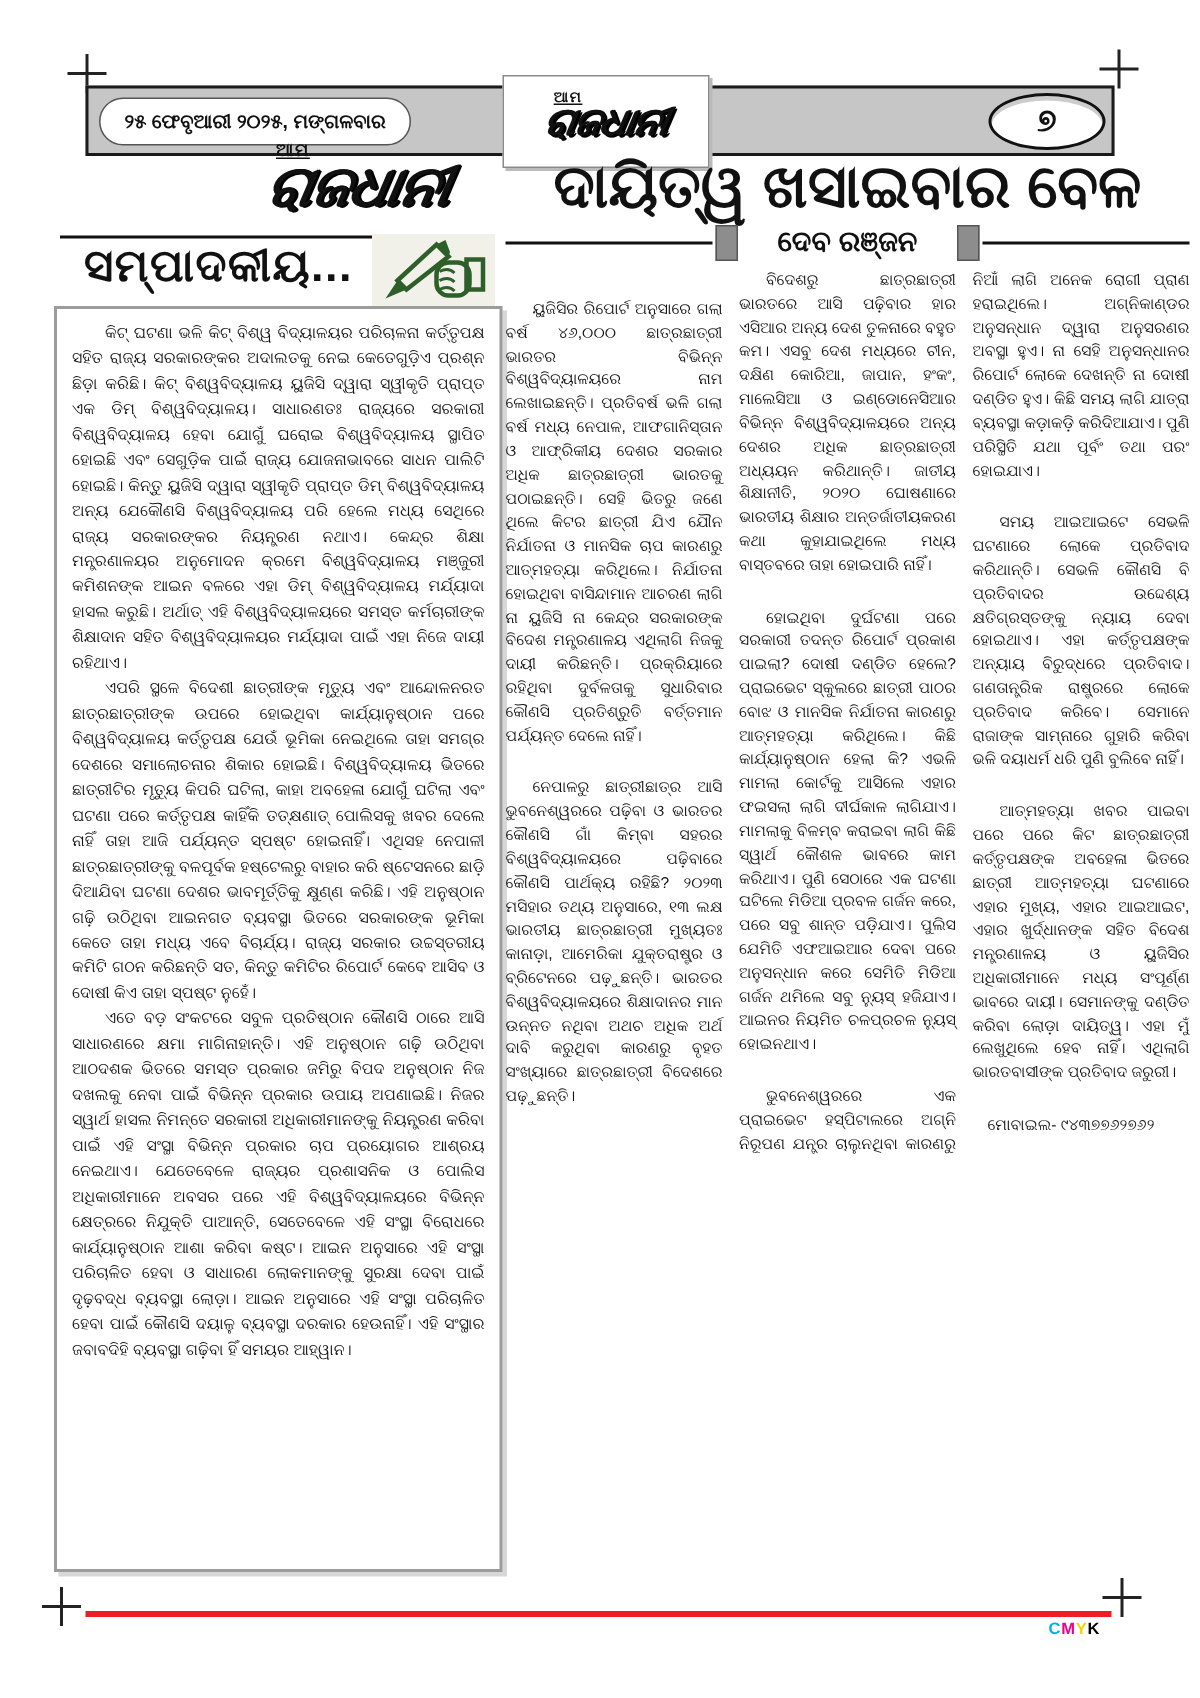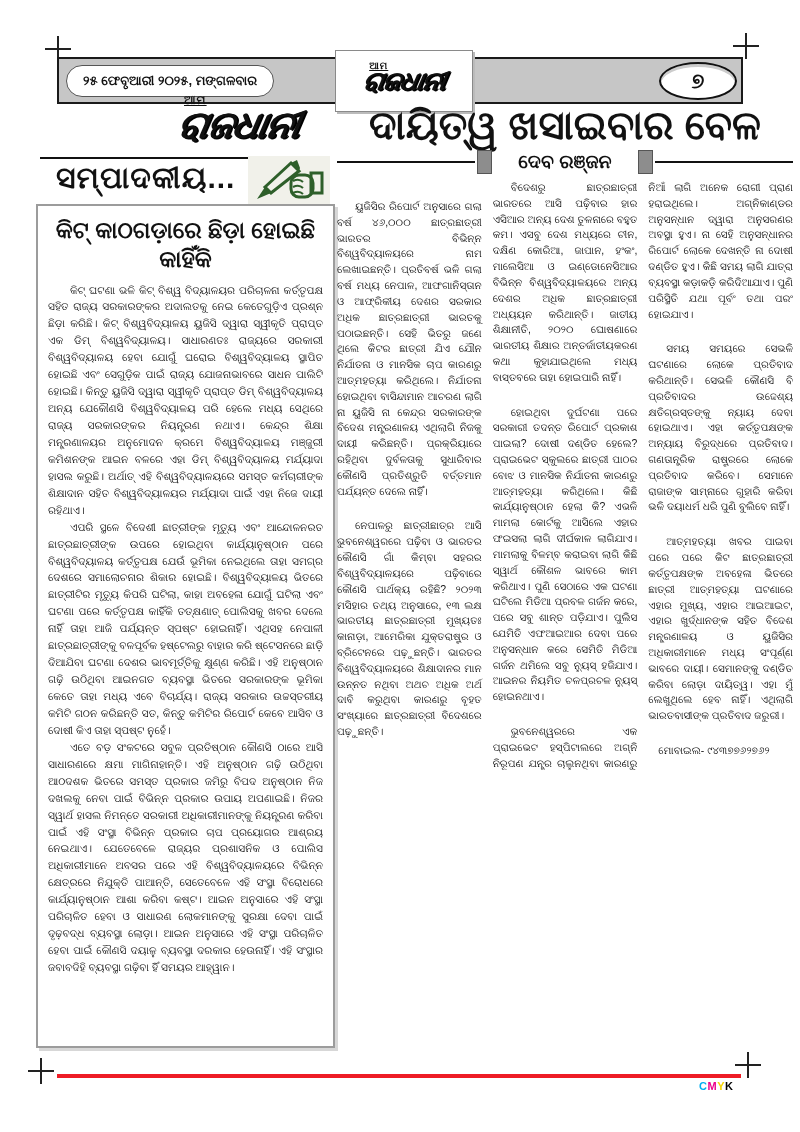--- a/index.html
+++ b/index.html
@@ -146,21 +146,20 @@
     <polygon points="4,40 12,28 18,34" fill="#2e5f2a"></polygon>
     <polygon points="12,28 38,4 46,12 18,34" fill="none" stroke="#2e5f2a" stroke-width="3"></polygon>
     <polygon points="38,4 44,1 47,9 46,12" fill="#2e5f2a"></polygon>
     <rect x="38" y="16" width="22" height="22" rx="8" fill="none" stroke="#2e5f2a" stroke-width="3"></rect>
     <path d="M40 22 q6 -3 10 1 M40 28 q6 -3 10 1 M40 34 q6 -3 10 1" fill="none" stroke="#2e5f2a" stroke-width="2"></path>
     <rect x="58" y="14" width="11" height="20" fill="none" stroke="#2e5f2a" stroke-width="3"></rect>
   </svg>
 </div>
 
 <div class="editorial-box">
-  <div class="editorial-headline">କିଟ୍ କାଠଗଡ଼ାରେ ଛିଡ଼ା ହୋଇଛି କାହିଁକି</div>
   <div class="editorial-body">
     <p>କିଟ୍ ଘଟଣା ଭଳି କିଟ୍ ବିଶ୍ୱ ବିଦ୍ୟାଳୟର ପରିଚାଳନା କର୍ତ୍ତୃପକ୍ଷ ସହିତ ରାଜ୍ୟ ସରକାରଙ୍କର ଅଦାଲତକୁ ନେଇ କେତେଗୁଡ଼ିଏ ପ୍ରଶ୍ନ ଛିଡ଼ା କରିଛି। କିଟ୍ ବିଶ୍ୱବିଦ୍ୟାଳୟ ୟୁଜିସି ଦ୍ୱାରା ସ୍ୱୀକୃତି ପ୍ରାପ୍ତ ଏକ ଡିମ୍ ବିଶ୍ୱବିଦ୍ୟାଳୟ। ସାଧାରଣତଃ ରାଜ୍ୟରେ ସରକାରୀ ବିଶ୍ୱବିଦ୍ୟାଳୟ ହେବା ଯୋଗୁଁ ଘରୋଇ ବିଶ୍ୱବିଦ୍ୟାଳୟ ସ୍ଥାପିତ ହୋଇଛି ଏବଂ ସେଗୁଡ଼ିକ ପାଇଁ ରାଜ୍ୟ ଯୋଜନାଭାବରେ ସାଧନ ପାଲିଟି ହୋଇଛି। କିନ୍ତୁ ୟୁଜିସି ଦ୍ୱାରା ସ୍ୱୀକୃତି ପ୍ରାପ୍ତ ଡିମ୍ ବିଶ୍ୱବିଦ୍ୟାଳୟ ଅନ୍ୟ ଯେକୌଣସି ବିଶ୍ୱବିଦ୍ୟାଳୟ ପରି ହେଲେ ମଧ୍ୟ ସେଥିରେ ରାଜ୍ୟ ସରକାରଙ୍କର ନିୟନ୍ତ୍ରଣ ନଥାଏ। କେନ୍ଦ୍ର ଶିକ୍ଷା ମନ୍ତ୍ରଣାଳୟର ଅନୁମୋଦନ କ୍ରମେ ବିଶ୍ୱବିଦ୍ୟାଳୟ ମଞ୍ଜୁରୀ କମିଶନଙ୍କ ଆଇନ ବଳରେ ଏହା ଡିମ୍ ବିଶ୍ୱବିଦ୍ୟାଳୟ ମର୍ଯ୍ୟାଦା ହାସଲ କରୁଛି। ଅର୍ଥାତ୍ ଏହି ବିଶ୍ୱବିଦ୍ୟାଳୟରେ ସମସ୍ତ କର୍ମଚାରୀଙ୍କ ଶିକ୍ଷାଦାନ ସହିତ ବିଶ୍ୱବିଦ୍ୟାଳୟର ମର୍ଯ୍ୟାଦା ପାଇଁ ଏହା ନିଜେ ଦାୟୀ ରହିଥାଏ।</p>
     <p>ଏପରି ସ୍ଥଳେ ବିଦେଶୀ ଛାତ୍ରୀଙ୍କ ମୃତ୍ୟୁ ଏବଂ ଆନ୍ଦୋଳନରତ ଛାତ୍ରଛାତ୍ରୀଙ୍କ ଉପରେ ହୋଇଥିବା କାର୍ଯ୍ୟାନୁଷ୍ଠାନ ପରେ ବିଶ୍ୱବିଦ୍ୟାଳୟ କର୍ତ୍ତୃପକ୍ଷ ଯେଉଁ ଭୂମିକା ନେଇଥିଲେ ତାହା ସମଗ୍ର ଦେଶରେ ସମାଲୋଚନାର ଶିକାର ହୋଇଛି। ବିଶ୍ୱବିଦ୍ୟାଳୟ ଭିତରେ ଛାତ୍ରୀଟିର ମୃତ୍ୟୁ କିପରି ଘଟିଲା, କାହା ଅବହେଳା ଯୋଗୁଁ ଘଟିଲା ଏବଂ ଘଟଣା ପରେ କର୍ତ୍ତୃପକ୍ଷ କାହିଁକି ତତ୍‌କ୍ଷଣାତ୍ ପୋଲିସକୁ ଖବର ଦେଲେ ନାହିଁ ତାହା ଆଜି ପର୍ଯ୍ୟନ୍ତ ସ୍ପଷ୍ଟ ହୋଇନାହିଁ। ଏଥିସହ ନେପାଳୀ ଛାତ୍ରଛାତ୍ରୀଙ୍କୁ ବଳପୂର୍ବକ ହଷ୍ଟେଲରୁ ବାହାର କରି ଷ୍ଟେସନରେ ଛାଡ଼ି ଦିଆଯିବା ଘଟଣା ଦେଶର ଭାବମୂର୍ତ୍ତିକୁ କ୍ଷୁଣ୍ଣ କରିଛି। ଏହି ଅନୁଷ୍ଠାନ ଗଢ଼ି ଉଠିଥିବା ଆଇନଗତ ବ୍ୟବସ୍ଥା ଭିତରେ ସରକାରଙ୍କ ଭୂମିକା କେତେ ତାହା ମଧ୍ୟ ଏବେ ବିଚାର୍ଯ୍ୟ। ରାଜ୍ୟ ସରକାର ଉଚ୍ଚସ୍ତରୀୟ କମିଟି ଗଠନ କରିଛନ୍ତି ସତ, କିନ୍ତୁ କମିଟିର ରିପୋର୍ଟ କେବେ ଆସିବ ଓ ଦୋଷୀ କିଏ ତାହା ସ୍ପଷ୍ଟ ନୁହେଁ।</p>
     <p>ଏତେ ବଡ଼ ସଂକଟରେ ସବୁଳ ପ୍ରତିଷ୍ଠାନ କୌଣସି ଠାରେ ଆସି ସାଧାରଣରେ କ୍ଷମା ମାଗିନାହାନ୍ତି। ଏହି ଅନୁଷ୍ଠାନ ଗଢ଼ି ଉଠିଥିବା ଆଠଦଶକ ଭିତରେ ସମସ୍ତ ପ୍ରକାର ଜମିରୁ ବିପଦ ଅନୁଷ୍ଠାନ ନିଜ ଦଖଲକୁ ନେବା ପାଇଁ ବିଭିନ୍ନ ପ୍ରକାର ଉପାୟ ଅପଣାଇଛି। ନିଜର ସ୍ୱାର୍ଥ ହାସଲ ନିମନ୍ତେ ସରକାରୀ ଅଧିକାରୀମାନଙ୍କୁ ନିୟନ୍ତ୍ରଣ କରିବା ପାଇଁ ଏହି ସଂସ୍ଥା ବିଭିନ୍ନ ପ୍ରକାର ଚାପ ପ୍ରୟୋଗର ଆଶ୍ରୟ ନେଇଥାଏ। ଯେତେବେଳେ ରାଜ୍ୟର ପ୍ରଶାସନିକ ଓ ପୋଲିସ ଅଧିକାରୀମାନେ ଅବସର ପରେ ଏହି ବିଶ୍ୱବିଦ୍ୟାଳୟରେ ବିଭିନ୍ନ କ୍ଷେତ୍ରରେ ନିଯୁକ୍ତି ପାଆନ୍ତି, ସେତେବେଳେ ଏହି ସଂସ୍ଥା ବିରୋଧରେ କାର୍ଯ୍ୟାନୁଷ୍ଠାନ ଆଶା କରିବା କଷ୍ଟ। ଆଇନ ଅନୁସାରେ ଏହି ସଂସ୍ଥା ପରିଚାଳିତ ହେବା ଓ ସାଧାରଣ ଲୋକମାନଙ୍କୁ ସୁରକ୍ଷା ଦେବା ପାଇଁ ଦୃଢ଼ବଦ୍ଧ ବ୍ୟବସ୍ଥା ଲୋଡ଼ା। ଆଇନ ଅନୁସାରେ ଏହି ସଂସ୍ଥା ପରିଚାଳିତ ହେବା ପାଇଁ କୌଣସି ଦୟାଳୁ ବ୍ୟବସ୍ଥା ଦରକାର ହେଉନାହିଁ। ଏହି ସଂସ୍ଥାର ଜବାବଦିହି ବ୍ୟବସ୍ଥା ଗଢ଼ିବା ହିଁ ସମୟର ଆହ୍ୱାନ।</p>
   </div>
 </div>
 
 <div class="main-headline">ଦାୟିତ୍ୱ ଖସାଇବାର ବେଳ</div>
 
 <div class="byline-row">
@@ -170,21 +169,21 @@
   <div class="marker right"></div>
   <div class="rule"></div>
 </div>
 
 <div class="article-columns">
   <p>ୟୁଜିସିର ରିପୋର୍ଟ ଅନୁସାରେ ଗଲା ବର୍ଷ ୪୬,୦୦୦ ଛାତ୍ରଛାତ୍ରୀ ଭାରତର ବିଭିନ୍ନ ବିଶ୍ୱବିଦ୍ୟାଳୟରେ ନାମ ଲେଖାଇଛନ୍ତି। ପ୍ରତିବର୍ଷ ଭଳି ଗଲା ବର୍ଷ ମଧ୍ୟ ନେପାଳ, ଆଫଗାନିସ୍ତାନ ଓ ଆଫ୍ରିକୀୟ ଦେଶର ସରକାର ଅଧିକ ଛାତ୍ରଛାତ୍ରୀ ଭାରତକୁ ପଠାଇଛନ୍ତି। ସେହି ଭିତରୁ ଜଣେ ଥିଲେ କିଟର ଛାତ୍ରୀ ଯିଏ ଯୌନ ନିର୍ଯାତନା ଓ ମାନସିକ ଚାପ କାରଣରୁ ଆତ୍ମହତ୍ୟା କରିଥିଲେ। ନିର୍ଯାତନା ହୋଇଥିବା ବାସିନ୍ଦାମାନ ଆଚରଣ ଲାଗି ନା ୟୁଜିସି ନା କେନ୍ଦ୍ର ସରକାରଙ୍କ ବିଦେଶ ମନ୍ତ୍ରଣାଳୟ ଏଥିଲାଗି ନିଜକୁ ଦାୟୀ କରିଛନ୍ତି। ପ୍ରକ୍ରିୟାରେ ରହିଥିବା ଦୁର୍ବଳତାକୁ ସୁଧାରିବାର କୌଣସି ପ୍ରତିଶ୍ରୁତି ବର୍ତ୍ତମାନ ପର୍ଯ୍ୟନ୍ତ ଦେଲେ ନାହିଁ।</p>
   <p>ନେପାଳରୁ ଛାତ୍ରୀଛାତ୍ର ଆସି ଭୁବନେଶ୍ୱରରେ ପଢ଼ିବା ଓ ଭାରତର କୌଣସି ଗାଁ କିମ୍ବା ସହରର ବିଶ୍ୱବିଦ୍ୟାଳୟରେ ପଢ଼ିବାରେ କୌଣସି ପାର୍ଥକ୍ୟ ରହିଛି? ୨୦୨୩ ମସିହାର ତଥ୍ୟ ଅନୁସାରେ, ୧୩ ଲକ୍ଷ ଭାରତୀୟ ଛାତ୍ରଛାତ୍ରୀ ମୁଖ୍ୟତଃ କାନାଡ଼ା, ଆମେରିକା ଯୁକ୍ତରାଷ୍ଟ୍ର ଓ ବ୍ରିଟେନରେ ପଢ଼ୁଛନ୍ତି। ଭାରତର ବିଶ୍ୱବିଦ୍ୟାଳୟରେ ଶିକ୍ଷାଦାନର ମାନ ଉନ୍ନତ ନଥିବା ଅଥଚ ଅଧିକ ଅର୍ଥ ଦାବି କରୁଥିବା କାରଣରୁ ବୃହତ ସଂଖ୍ୟାରେ ଛାତ୍ରଛାତ୍ରୀ ବିଦେଶରେ ପଢ଼ୁଛନ୍ତି।</p>
   <p>ବିଦେଶରୁ ଛାତ୍ରଛାତ୍ରୀ ଭାରତରେ ଆସି ପଢ଼ିବାର ହାର ଏସିଆର ଅନ୍ୟ ଦେଶ ତୁଳନାରେ ବହୁତ କମ। ଏସବୁ ଦେଶ ମଧ୍ୟରେ ଚୀନ, ଦକ୍ଷିଣ କୋରିଆ, ଜାପାନ, ହଂକଂ, ମାଲେସିଆ ଓ ଇଣ୍ଡୋନେସିଆର ବିଭିନ୍ନ ବିଶ୍ୱବିଦ୍ୟାଳୟରେ ଅନ୍ୟ ଦେଶର ଅଧିକ ଛାତ୍ରଛାତ୍ରୀ ଅଧ୍ୟୟନ କରିଥାନ୍ତି। ଜାତୀୟ ଶିକ୍ଷାନୀତି, ୨୦୨୦ ଘୋଷଣାରେ ଭାରତୀୟ ଶିକ୍ଷାର ଅନ୍ତର୍ଜାତୀୟକରଣ କଥା କୁହାଯାଇଥିଲେ ମଧ୍ୟ ବାସ୍ତବରେ ତାହା ହୋଇପାରି ନାହିଁ।</p>
   <p>ହୋଇଥିବା ଦୁର୍ଘଟଣା ପରେ ସରକାରୀ ତଦନ୍ତ ରିପୋର୍ଟ ପ୍ରକାଶ ପାଇଲା? ଦୋଷୀ ଦଣ୍ଡିତ ହେଲେ? ପ୍ରାଇଭେଟ ସ୍କୁଲରେ ଛାତ୍ରୀ ପାଠର ବୋଝ ଓ ମାନସିକ ନିର୍ଯାତନା କାରଣରୁ ଆତ୍ମହତ୍ୟା କରିଥିଲେ। କିଛି କାର୍ଯ୍ୟାନୁଷ୍ଠାନ ହେଲା କି? ଏଭଳି ମାମଲା କୋର୍ଟକୁ ଆସିଲେ ଏହାର ଫଇସଲା ଲାଗି ଦୀର୍ଘକାଳ ଲାଗିଯାଏ। ମାମଲାକୁ ବିଳମ୍ବ କରାଇବା ଲାଗି କିଛି ସ୍ୱାର୍ଥ କୌଶଳ ଭାବରେ କାମ କରିଥାଏ। ପୁଣି ସେଠାରେ ଏକ ଘଟଣା ଘଟିଲେ ମିଡିଆ ପ୍ରବଳ ଗର୍ଜନ କରେ, ପରେ ସବୁ ଶାନ୍ତ ପଡ଼ିଯାଏ। ପୁଲିସ ଯେମିତି ଏଫଆଇଆର ଦେବା ପରେ ଅନୁସନ୍ଧାନ କରେ ସେମିତି ମିଡିଆ ଗର୍ଜନ ଥମିଲେ ସବୁ ନ୍ୟୁସ୍ ହଜିଯାଏ। ଆଇନର ନିୟମିତ ଚଳପ୍ରଚଳ ନ୍ୟୁସ୍ ହୋଇନଥାଏ।</p>
   <p>ଭୁବନେଶ୍ୱରରେ ଏକ ପ୍ରାଇଭେଟ ହସ୍ପିଟାଲରେ ଅଗ୍ନି ନିରୂପଣ ଯନ୍ତ୍ର ଚାଲୁନଥିବା କାରଣରୁ ନିଆଁ ଲାଗି ଅନେକ ରୋଗୀ ପ୍ରାଣ ହରାଇଥିଲେ। ଅଗ୍ନିକାଣ୍ଡର ଅନୁସନ୍ଧାନ ଦ୍ୱାରା ଅନୁସରଣର ଅବସ୍ଥା ହୁଏ। ନା ସେହି ଅନୁସନ୍ଧାନର ରିପୋର୍ଟ ଲୋକେ ଦେଖନ୍ତି ନା ଦୋଷୀ ଦଣ୍ଡିତ ହୁଏ। କିଛି ସମୟ ଲାଗି ଯାତ୍ରା ବ୍ୟବସ୍ଥା କଡ଼ାକଡ଼ି କରିଦିଆଯାଏ। ପୁଣି ପରିସ୍ଥିତି ଯଥା ପୂର୍ବଂ ତଥା ପରଂ ହୋଇଯାଏ।</p>
-  <p>ସମୟ ସମୟରେ ସେଭଳି ଘଟଣାରେ ଲୋକେ ପ୍ରତିବାଦ କରିଥାନ୍ତି। ସେଭଳି କୌଣସି ବି ପ୍ରତିବାଦର ଉଦ୍ଦେଶ୍ୟ କ୍ଷତିଗ୍ରସ୍ତଙ୍କୁ ନ୍ୟାୟ ଦେବା ହୋଇଥାଏ। ଏହା କର୍ତ୍ତୃପକ୍ଷଙ୍କ ଅନ୍ୟାୟ ବିରୁଦ୍ଧରେ ପ୍ରତିବାଦ। ଗଣତାନ୍ତ୍ରିକ ରାଷ୍ଟ୍ରରେ ଲୋକେ ପ୍ରତିବାଦ କରିବେ। ସେମାନେ ରାଜାଙ୍କ ସାମ୍ନାରେ ଗୁହାରି କରିବା ଭଳି ଦୟାଧର୍ମ ଧରି ପୁଣି ବୁଲିବେ ନାହିଁ।</p>
+  <p>ସମୟ ଆଇଆଇଟେ ସେଭଳି ଘଟଣାରେ ଲୋକେ ପ୍ରତିବାଦ କରିଥାନ୍ତି। ସେଭଳି କୌଣସି ବି ପ୍ରତିବାଦର ଉଦ୍ଦେଶ୍ୟ କ୍ଷତିଗ୍ରସ୍ତଙ୍କୁ ନ୍ୟାୟ ଦେବା ହୋଇଥାଏ। ଏହା କର୍ତ୍ତୃପକ୍ଷଙ୍କ ଅନ୍ୟାୟ ବିରୁଦ୍ଧରେ ପ୍ରତିବାଦ। ଗଣତାନ୍ତ୍ରିକ ରାଷ୍ଟ୍ରରେ ଲୋକେ ପ୍ରତିବାଦ କରିବେ। ସେମାନେ ରାଜାଙ୍କ ସାମ୍ନାରେ ଗୁହାରି କରିବା ଭଳି ଦୟାଧର୍ମ ଧରି ପୁଣି ବୁଲିବେ ନାହିଁ।</p>
   <p>ଆତ୍ମହତ୍ୟା ଖବର ପାଇବା ପରେ ପରେ କିଟ ଛାତ୍ରଛାତ୍ରୀ କର୍ତ୍ତୃପକ୍ଷଙ୍କ ଅବହେଳା ଭିତରେ ଛାତ୍ରୀ ଆତ୍ମହତ୍ୟା ଘଟଣାରେ ଏହାର ମୁଖ୍ୟ, ଏହାର ଆଇଆଇଟ, ଏହାର ଖୁର୍ଦ୍ଧାନଙ୍କ ସହିତ ବିଦେଶ ମନ୍ତ୍ରଣାଳୟ ଓ ୟୁଜିସିର ଅଧିକାରୀମାନେ ମଧ୍ୟ ସଂପୂର୍ଣ୍ଣ ଭାବରେ ଦାୟୀ। ସେମାନଙ୍କୁ ଦଣ୍ଡିତ କରିବା ଲୋଡ଼ା ଦାୟିତ୍ୱ। ଏହା ମୁଁ ଲେଖୁଥିଲେ ହେବ ନାହିଁ। ଏଥିଲାଗି ଭାରତବାସୀଙ୍କ ପ୍ରତିବାଦ ଜରୁରୀ।</p>
   <p class="mobile-line">ମୋବାଇଲ- ୯୪୩୭୭୬୨୭୬୨</p>
 </div>
 
 <div class="red-line"></div>
 <div class="cmyk">
   <span class="c">C</span><span class="m">M</span><span class="y">Y</span><span class="k">K</span>
 </div>
 
 </body></html>

